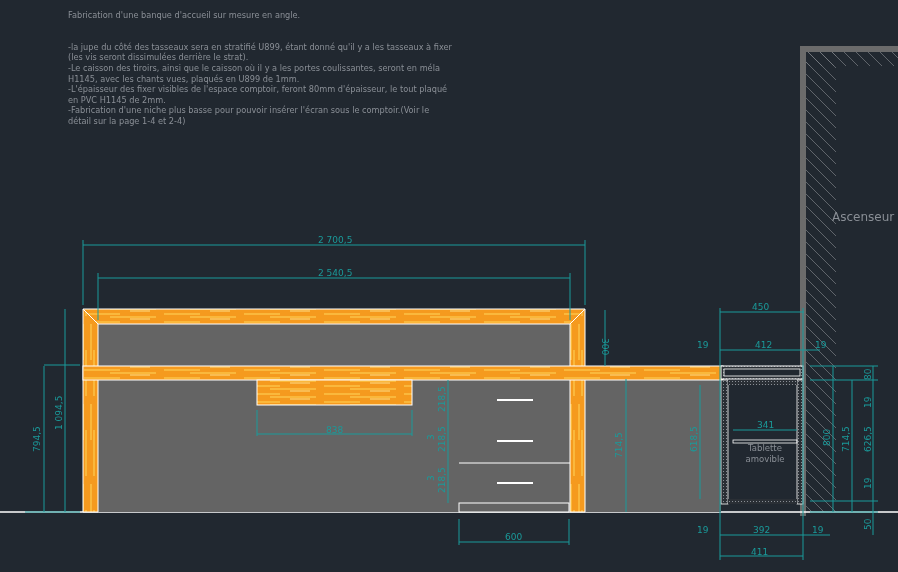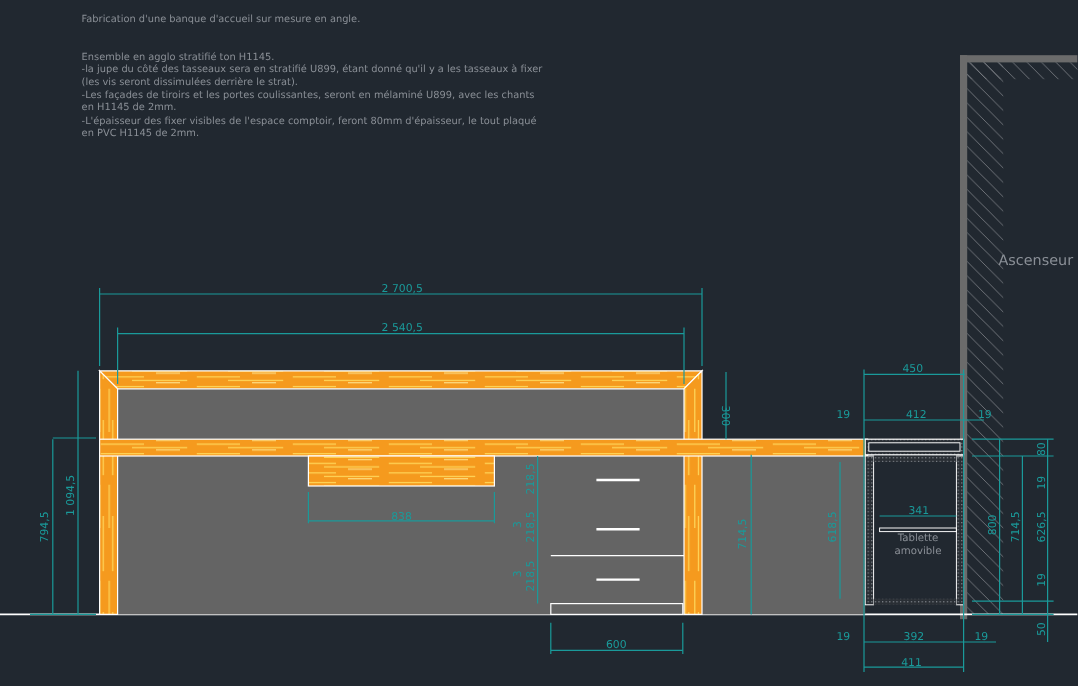--- a/index.html
+++ b/index.html
@@ -20,24 +20,24 @@
   .dim { fill: #1a9a9a; font-family: "DejaVu Sans", sans-serif; font-size: 9px; }
   .lbl { fill: #8a8f96; font-family: "DejaVu Sans", sans-serif; }
 </style>
 </head>
 <body>
 
 <div id="notes">
   <p>Fabrication d'une banque d'accueil sur mesure en angle.</p>
   <div class="gap"></div>
   <div class="gap"></div>
-  <p>Ensemble en agglo stratifié ton H1145.</p>
   <p>-la jupe du côté des tasseaux sera en stratifié U899, étant donné qu'il y a les tasseaux à fixer (les vis seront dissimulées derrière le strat).</p>
-  <p>-Les façades de tiroirs et les portes coulissantes, seront en mélaminé U899, avec les chants en H1145 de 2mm.</p>
+  <p>-Le caisson des tiroirs, ainsi que le caisson où il y a les portes coulissantes, seront en méla H1145, avec les chants vues, plaqués en U899 de 1mm.</p>
   <p>-L'épaisseur des fixer visibles de l'espace comptoir, feront 80mm d'épaisseur, le tout plaqué en PVC H1145 de 2mm.</p>
+  <p>-Fabrication d'une niche plus basse pour pouvoir insérer l'écran sous le comptoir.(Voir le détail sur la page 1-4 et 2-4)</p>
 </div>
 
 <svg width="898" height="572" viewBox="0 0 898 572">
   <defs>
     <pattern id="hatch" patternUnits="userSpaceOnUse" width="12" height="12" patternTransform="rotate(0)">
       <line x1="0" y1="0" x2="12" y2="12" stroke="#7b7f85" stroke-width="0.7"></line>
     </pattern>
     <pattern id="grainH" patternUnits="userSpaceOnUse" width="80" height="8">
       <rect width="80" height="8" fill="#f59a1e"></rect>
       <line x1="4" y1="2" x2="40" y2="2" stroke="#ffd75a" stroke-width="1"></line>

